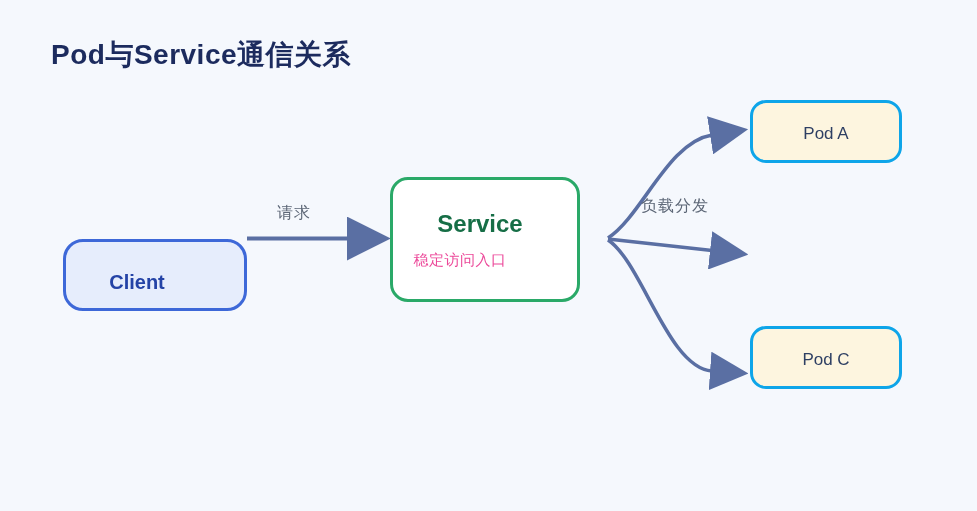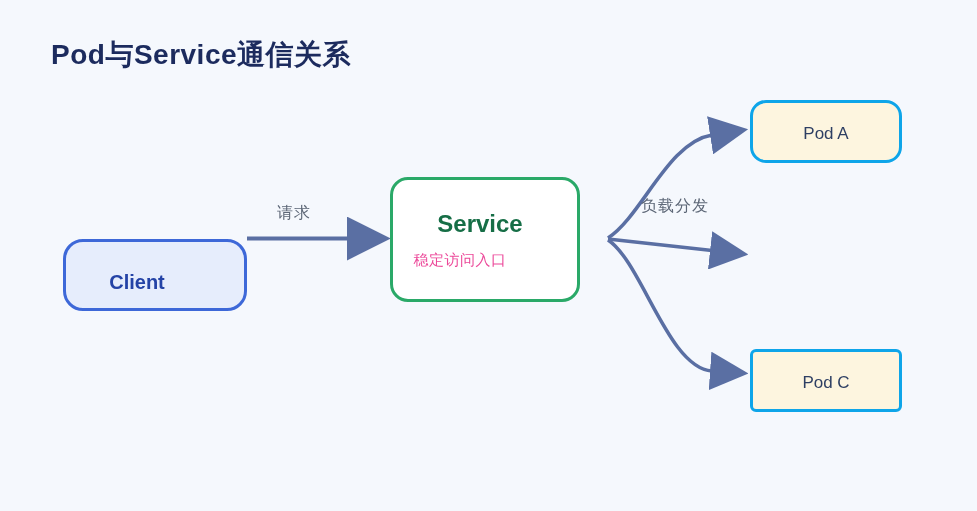--- a/index.html
+++ b/index.html
@@ -90,21 +90,21 @@
   .node-pod {
     left: 750px;
     width: 152px;
     height: 63px;
     background: #fdf5df;
     border: 3px solid #0ea5e9;
     border-radius: 16px;
   }
   .node-pod-a { top: 100px; }
   .node-pod-b { top: 221px; }
-  .node-pod-c { top: 349px; border-radius: 6px; }
+  .node-pod-c { top: 326px; }
   .pod-label {
     font-size: 17px;
     color: #2e3f63;
     transform: translateY(2px);
   }
   .edge-label {
     position: absolute;
     font-size: 16px;
     color: #5d6777;
     letter-spacing: 1px;

